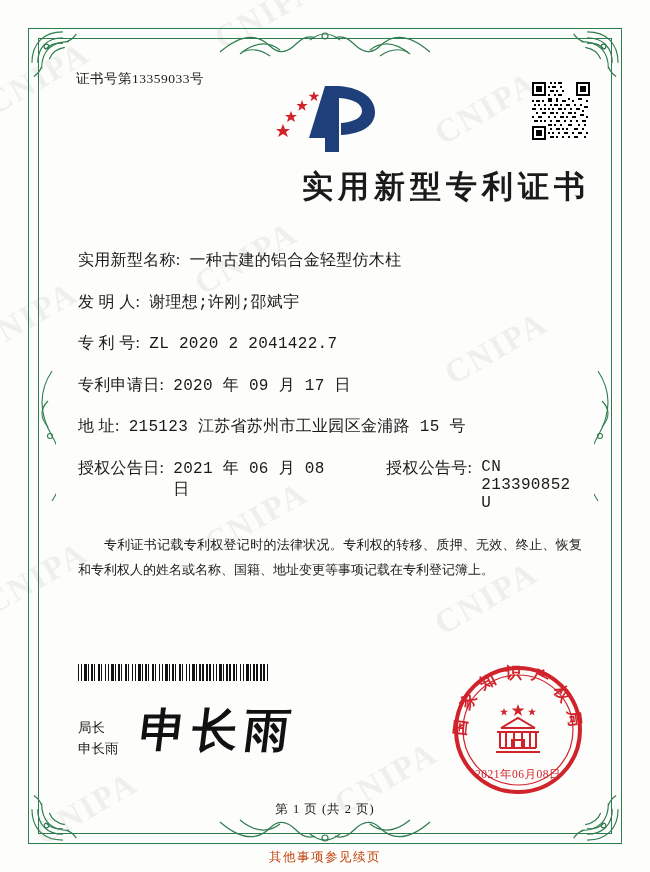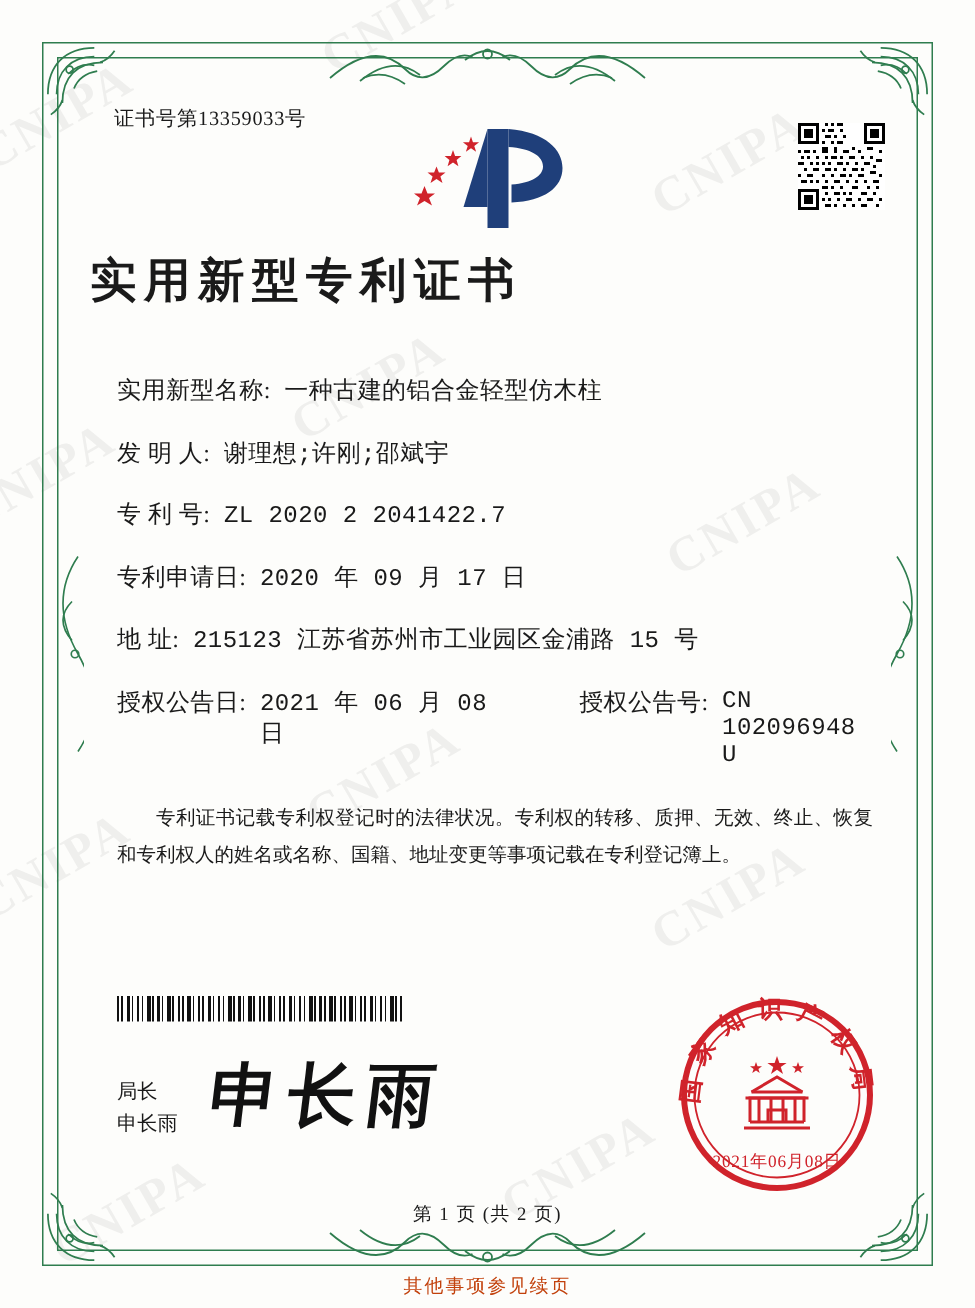--- a/index.html
+++ b/index.html
@@ -79,21 +79,21 @@
     width:112px;height:82px;
   }
 
   .qr{
     position:absolute;right:0px;top:12px;
     width:58px;height:58px;
   }
   .qr canvas,.qr svg{display:block;}
 
   .title{
-    text-align:left;
+    text-align:right;
     font-family:"Liberation Serif","DejaVu Serif",serif;
     font-weight:700;
     font-size:31px;
     letter-spacing:5px;
     margin-top:78px;
   }
 
   .fields{margin-top:42px;padding-left:18px;font-size:16px;}
   .row{display:flex;align-items:baseline;margin-bottom:20.5px;}
   .lbl{
@@ -434,21 +434,21 @@
       </div>
       <div class="row">
         <span class="lbl">地      址:</span>
         <span class="val">215123 江苏省苏州市工业园区金浦路 15 号</span>
       </div>
       <div class="row two">
         <span class="lbl">授权公告日:</span>
         <span class="val">2021 年 06 月 08 日</span>
         <span class="second">
           <span class="lbl">授权公告号:</span>
-          <span class="val">CN 102096948 U</span>
+          <span class="val">CN 213390852 U</span>
         </span>
       </div>
     </div>
 
     <div class="paras">
       <p>专利证书记载专利权登记时的法律状况。专利权的转移、质押、无效、终止、恢复和专利权人的姓名或名称、国籍、地址变更等事项记载在专利登记簿上。</p>
     </div>
   </div>
 
   <div class="barcode"></div>

